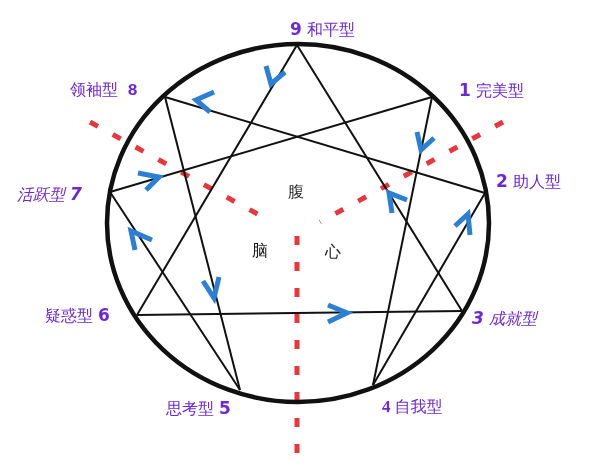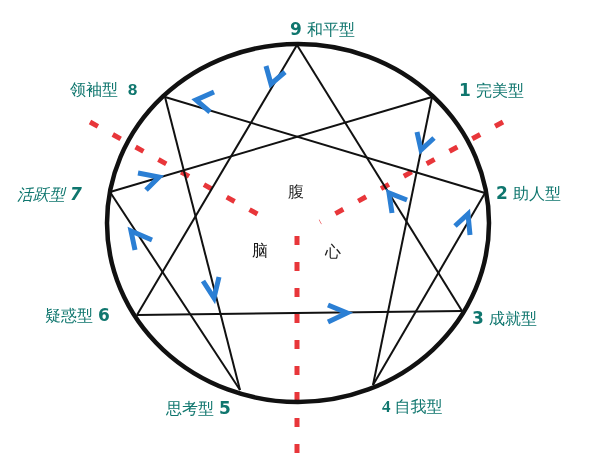--- a/index.html
+++ b/index.html
@@ -1,19 +1,19 @@
 <!DOCTYPE html>
 <html><head>
 <meta charset="utf-8">
 <style>
   html, body { margin: 0; padding: 0; background: #ffffff; }
   body { width: 600px; height: 461px; position: relative; overflow: hidden;
          font-family: "DejaVu Sans", "Liberation Sans", sans-serif; }
   svg { position: absolute; left: 0; top: 0; }
-  .lbl { position: absolute; font-size: 16px; color: #0f766e; white-space: nowrap; line-height: 1; }
+  .lbl { position: absolute; font-size: 16px; color: #6d28d9; white-space: nowrap; line-height: 1; }
   .lbl .num { font-weight: bold; font-size: 17px; }
   .center-lbl { position: absolute; font-size: 16px; color: #1a1a1a; line-height: 1; }
 </style>
 </head>
 <body>
 
 <svg width="600" height="461" viewBox="0 0 600 461">
 
   <g stroke="#e8363a" stroke-width="5" stroke-dasharray="9 17" fill="none">
     <line x1="90" y1="122" x2="272" y2="222"></line>
@@ -56,24 +56,24 @@
     <polyline points="328,305 347,313 328,322"></polyline>
   </g>
 </svg>
 
 <div class="lbl" style="left:290px; top:21px;">
   <span class="num">9</span>&nbsp;<span>和平型</span>
 </div>
 <div class="lbl" style="left:443px; top:82px;margin-left:16px;">
   <span class="num">1</span>&nbsp;<span>完美型</span>
 </div>
-<div class="lbl" style="left:496px; top:185px;text-align:right;">
+<div class="lbl" style="left:496px; top:173px;text-align:right;">
   <span class="num">2</span>&nbsp;<span>助人型</span>
 </div>
-<div class="lbl" style="left:472px; top:310px;">
+<div class="lbl" style="left:472px; top:310px;font-style:italic;">
   <span class="num">3</span>&nbsp;<span>成就型</span>
 </div>
 <div class="lbl" style="left:382px; top:398px;font-family:Liberation Serif, serif;">
   <span class="num">4</span>&nbsp;<span>自我型</span>
 </div>
 <div class="lbl" style="left:166px; top:400px;text-align:center;">
   <span>思考型</span>&nbsp;<span class="num">5</span>
 </div>
 <div class="lbl" style="left:45px; top:307px;">
   <span>疑惑型</span>&nbsp;<span class="num">6</span>

